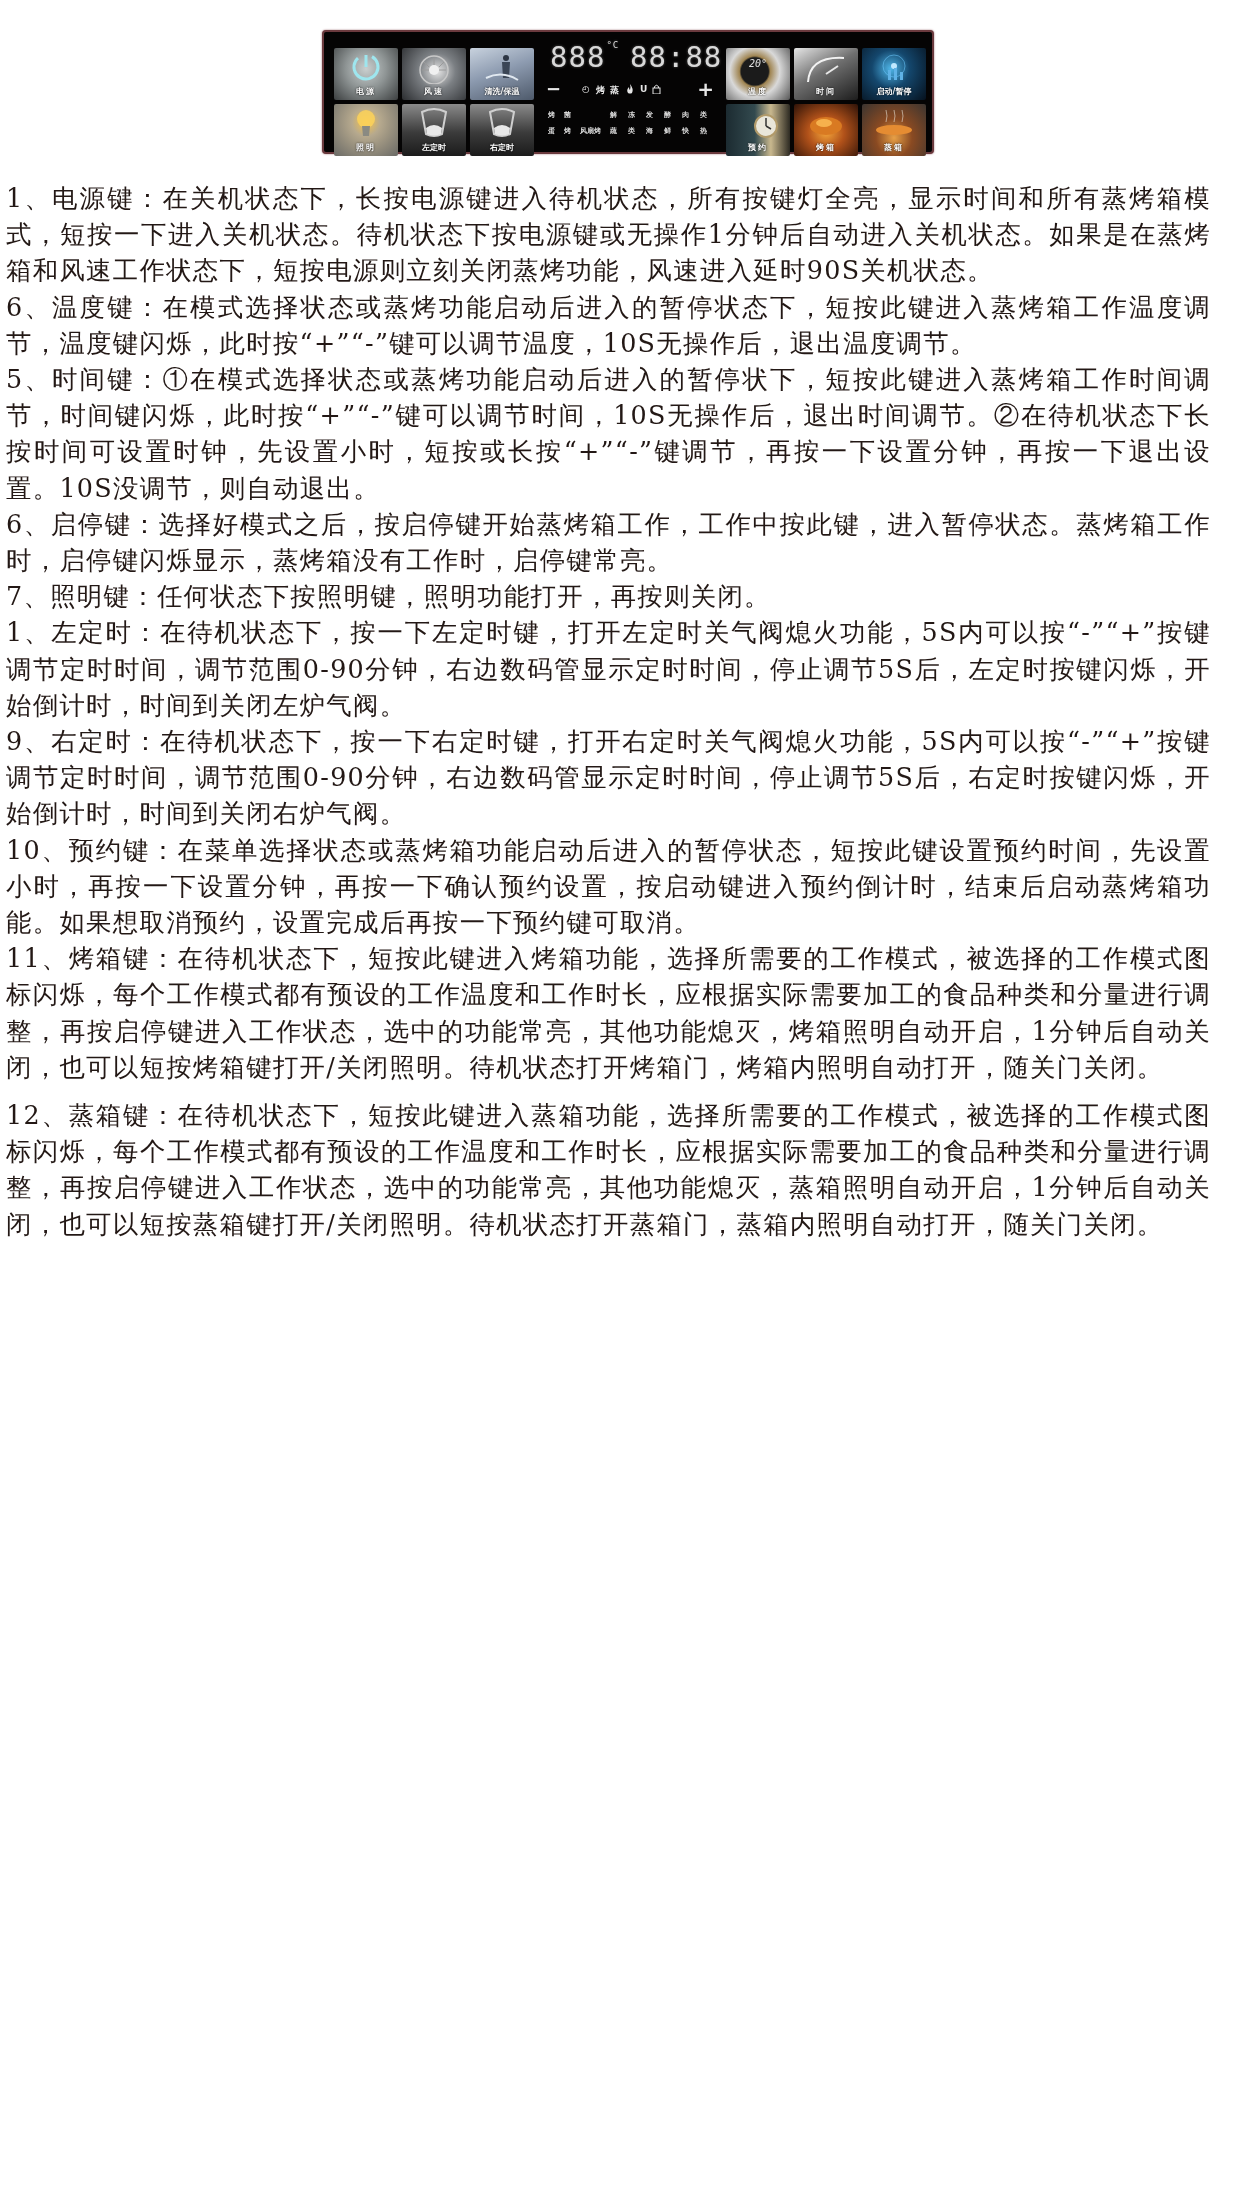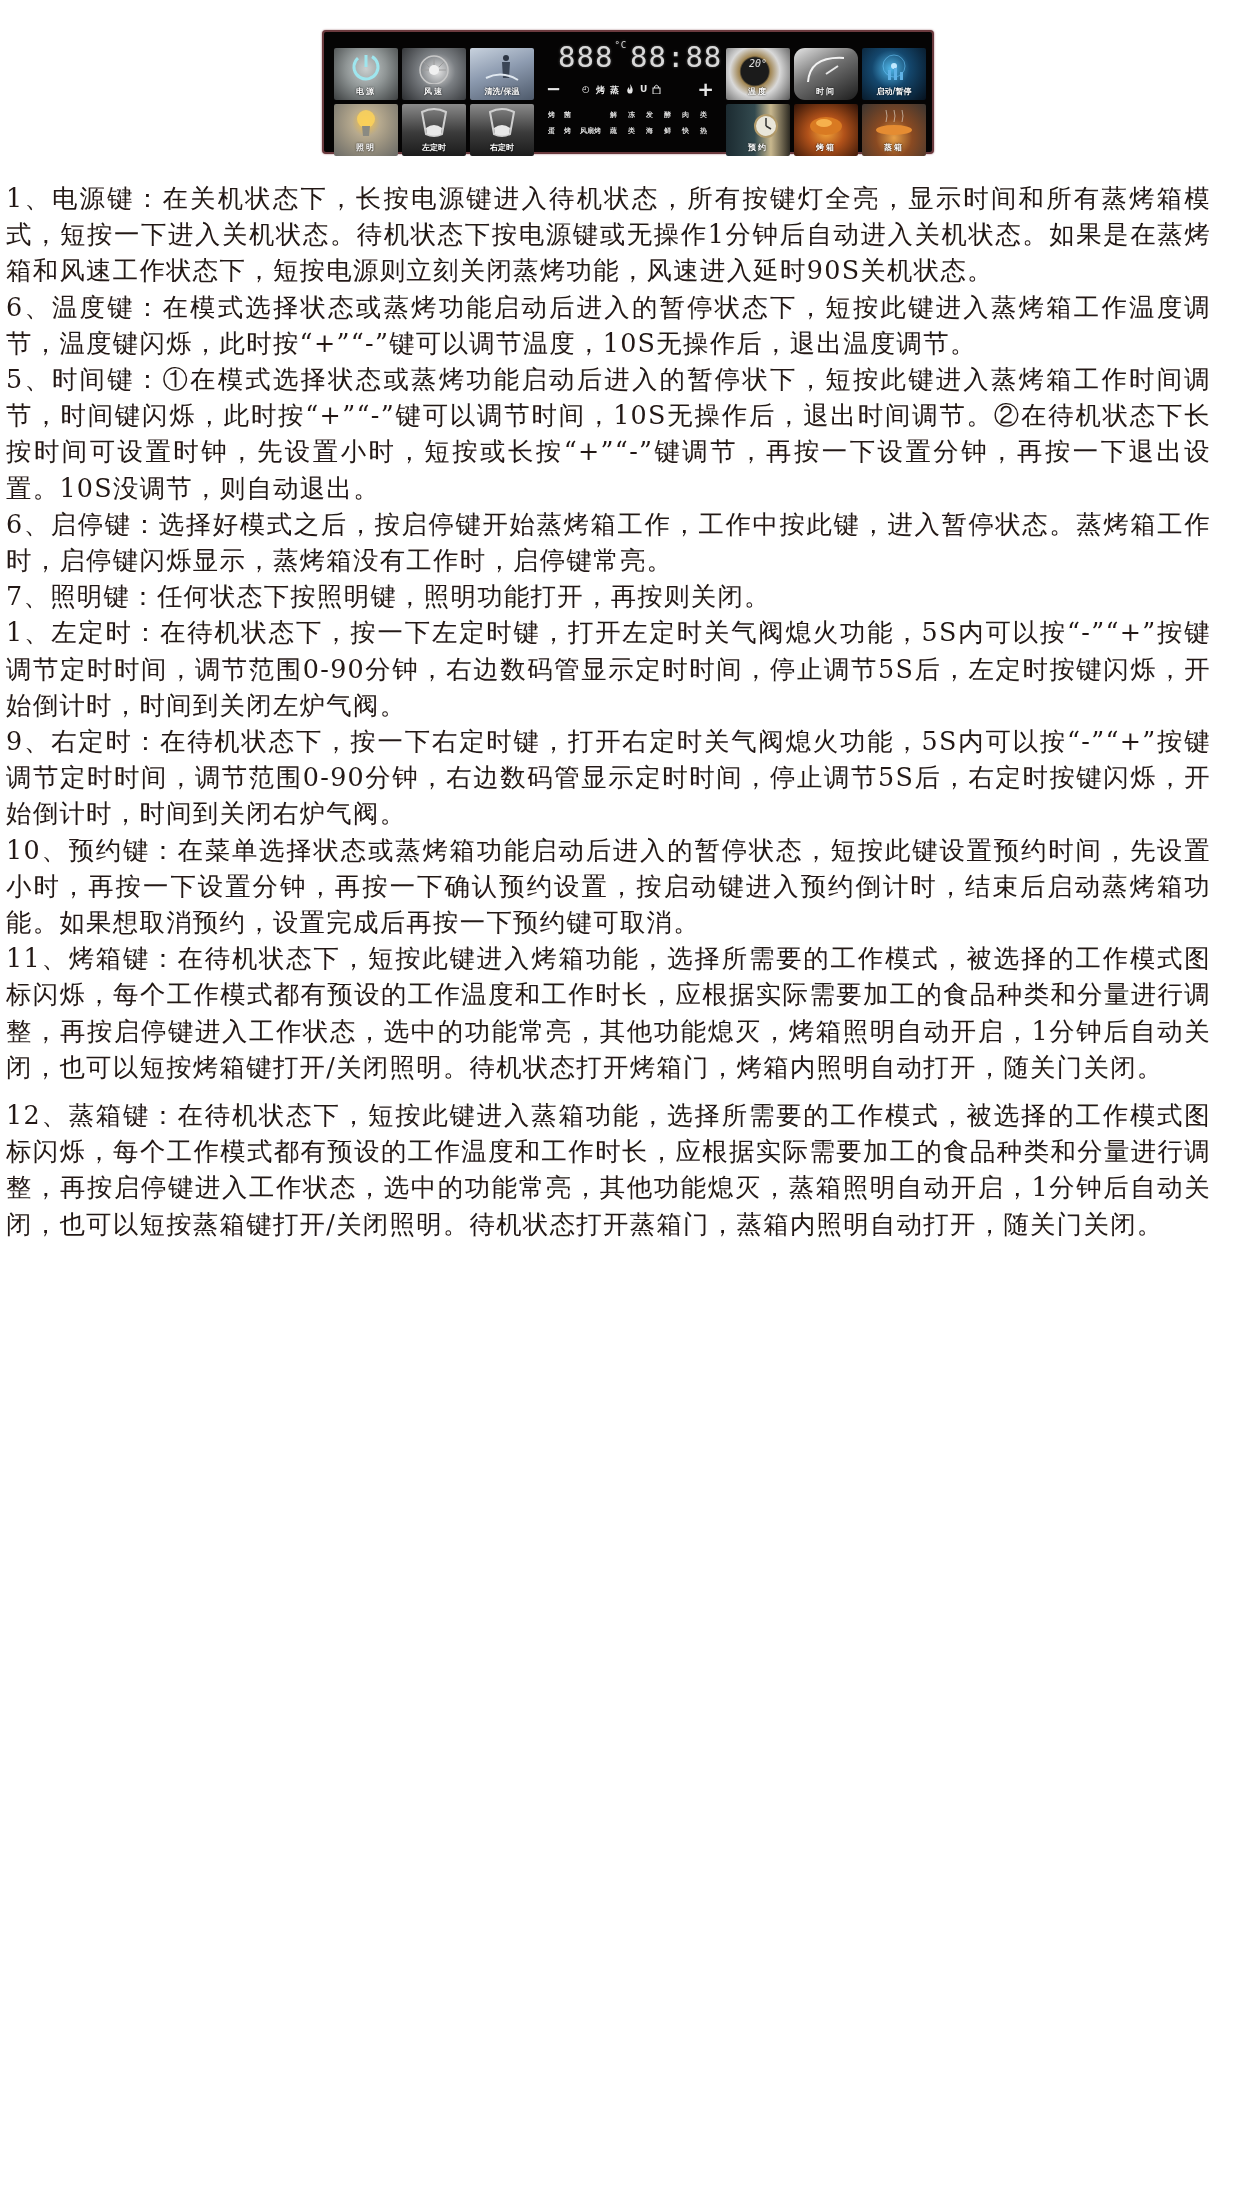--- a/index.html
+++ b/index.html
@@ -21,31 +21,31 @@
               font-size: 8px; font-weight: bold; letter-spacing: 2px;
               text-shadow: 0 0 2px #000; }
   .key .ic { position: absolute; left: 0; right: 0; top: 4px; text-align: center; }
 
   .k-power   { background: radial-gradient(circle at 50% 40%, #c9cfcf 0%, #8f9595 45%, #3c3f40 100%); }
   .k-fan     { background: radial-gradient(circle at 55% 45%, #e5e5e5 0%, #7b7f83 40%, #2b2d30 100%); }
   .k-clean   { background: linear-gradient(160deg, #c8d2de 0%, #8d9bb0 45%, #4e5a6b 100%); }
   .k-light   { background: radial-gradient(circle at 50% 35%, #f7c44a 0%, #b6a98e 30%, #6a6a66 100%); }
   .k-ltimer, .k-rtimer { background: linear-gradient(180deg, #8a8a8a 0%, #3b3b3b 55%, #1b1b1b 100%); }
   .k-temp    { background: radial-gradient(circle at 45% 45%, #1b1b1b 0%, #1b1b1b 30%, #a08552 34%, #d9d9d9 55%, #555 100%); }
-  .k-time    { background: linear-gradient(150deg, #e6e6e6 0%, #6f6f6f 45%, #1d1d1d 100%); border-radius: 11px; }
+  .k-time    { background: linear-gradient(150deg, #e6e6e6 0%, #6f6f6f 45%, #1d1d1d 100%); }
   .k-start   { background: radial-gradient(circle at 45% 40%, #4fb6e8 0%, #14476d 40%, #06111d 100%); }
   .k-reserve { background: linear-gradient(90deg, #1c2b31 0%, #334a4f 45%, #c9b88e 70%, #2d2a22 100%); }
   .k-oven    { background: radial-gradient(ellipse at 50% 55%, #f3a43a 0%, #b2521a 40%, #2e1208 100%); }
   .k-steam   { background: radial-gradient(ellipse at 50% 65%, #e8a046 0%, #8a4a22 40%, #3a3430 100%); }
 
   .display { position: absolute; left: 222px; top: 6px; width: 172px; height: 108px; }
   .seg { position: absolute; top: 2px; color: #d9d9d9;
          font-family: "DejaVu Sans Mono", "Liberation Mono", monospace;
          font-size: 29px; letter-spacing: 1px; text-shadow: 0 0 3px #ffffff55; }
-  .seg.temp { left: 12px; }
+  .seg.temp { left: 4px; }
   .seg .unit { font-size: 9px; vertical-align: top; margin-left: 1px; }
   .seg.clock { left: 84px; }
   .ctrl-row { position: absolute; left: 0; right: 0; top: 44px; height: 16px;
               color: #e6e6e6; font-family: "DejaVu Sans", sans-serif; font-size: 10px; }
   .ctrl-row .minus { position: absolute; left: 0; top: -4px; font-size: 18px; font-weight: bold; cursor: pointer; }
   .ctrl-row .plus  { position: absolute; right: 4px; top: -5px; font-size: 20px; font-weight: bold; cursor: pointer; }
   .ctrl-row .ind { position: absolute; top: 2px; font-size: 9px; font-weight: bold; }
   .mode-row { position: absolute; left: 0; right: 0; height: 12px; color: #dcdcdc;
               font-family: "DejaVu Sans", sans-serif; font-size: 7px; font-weight: bold; }
   .mode-row span { position: absolute; top: 0; }

